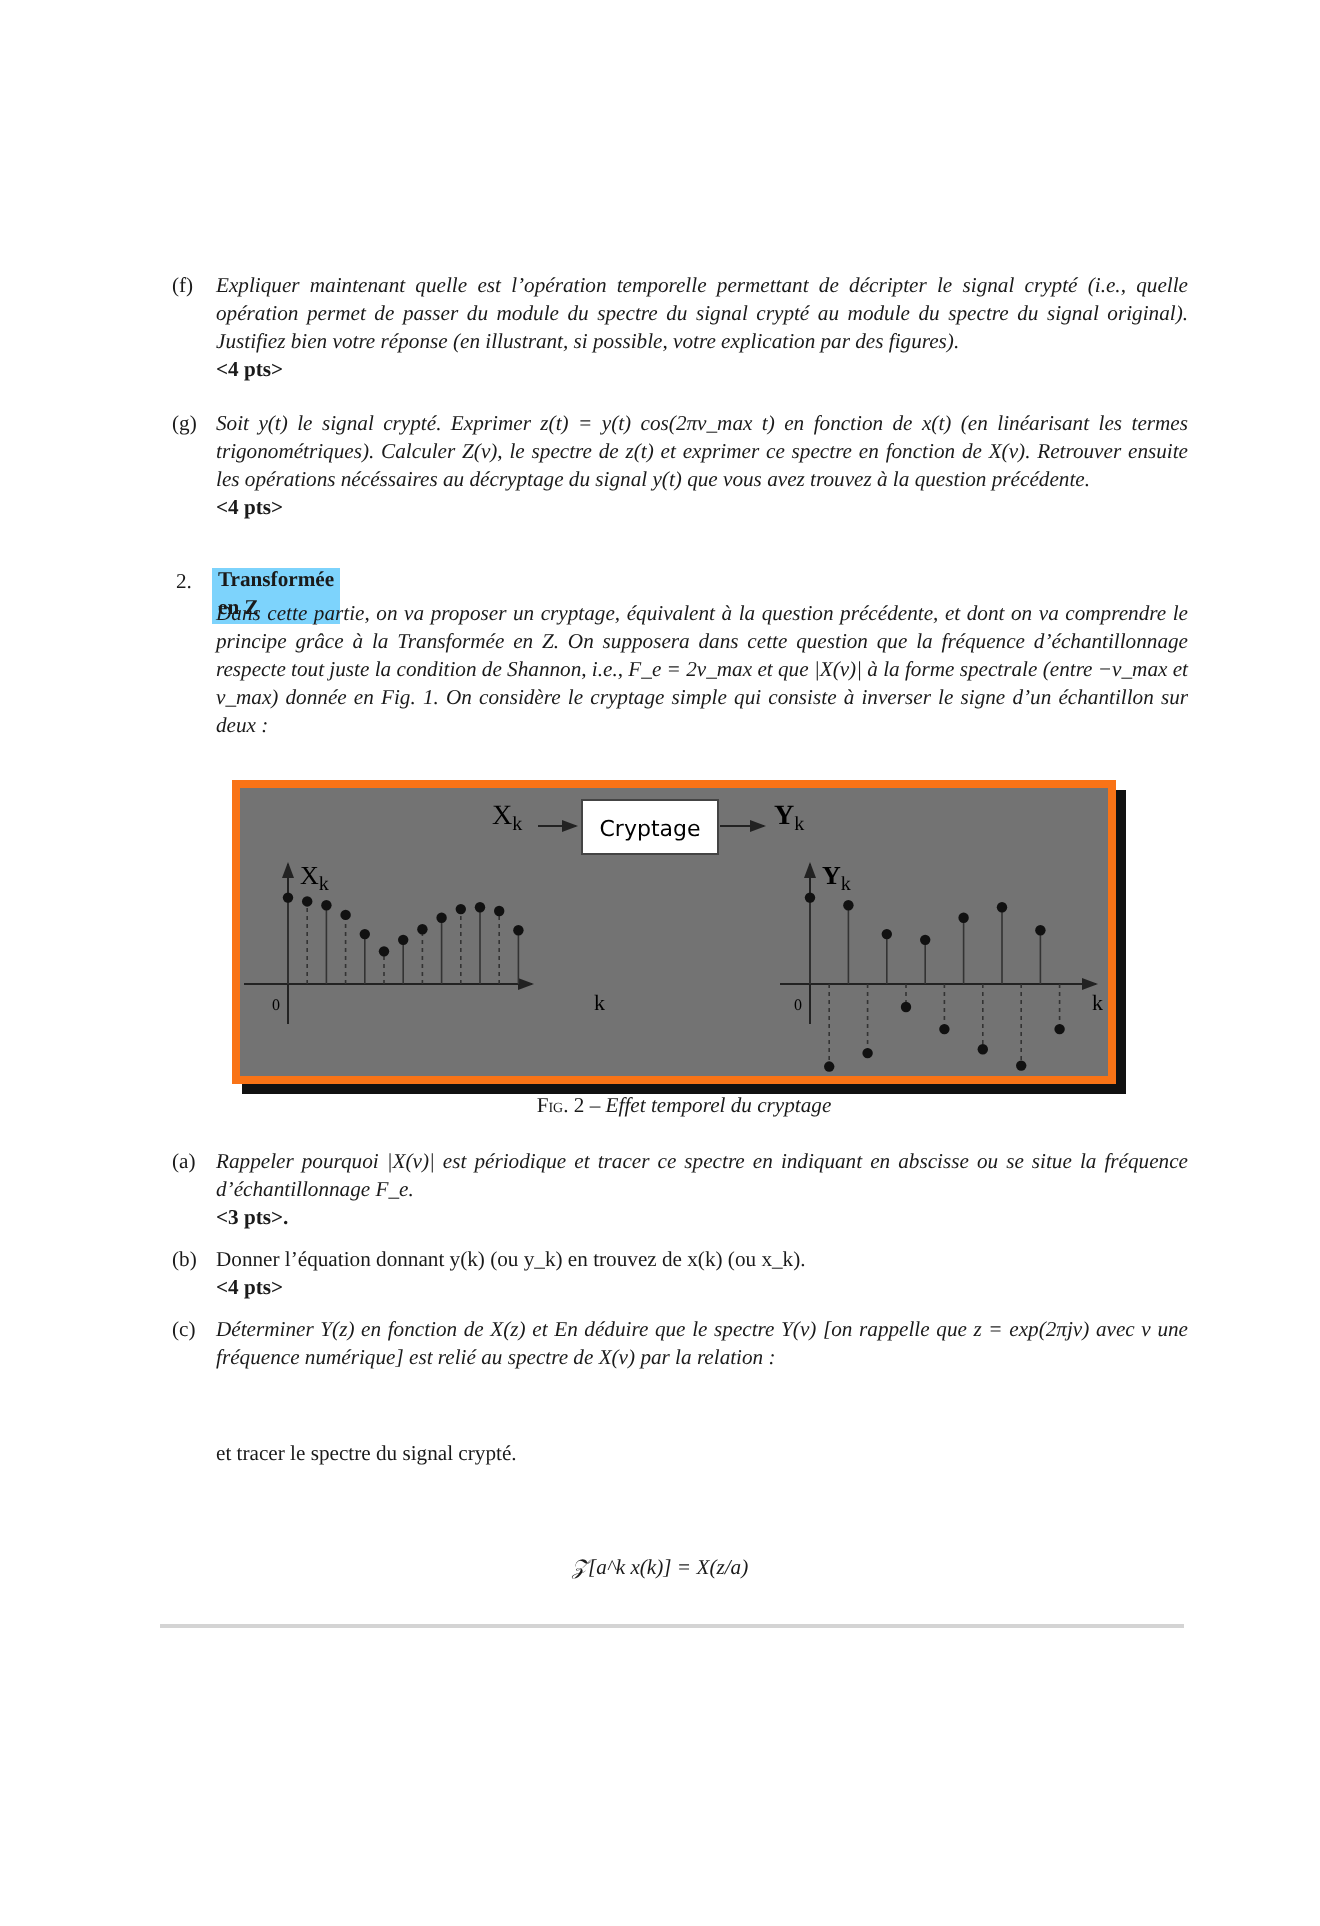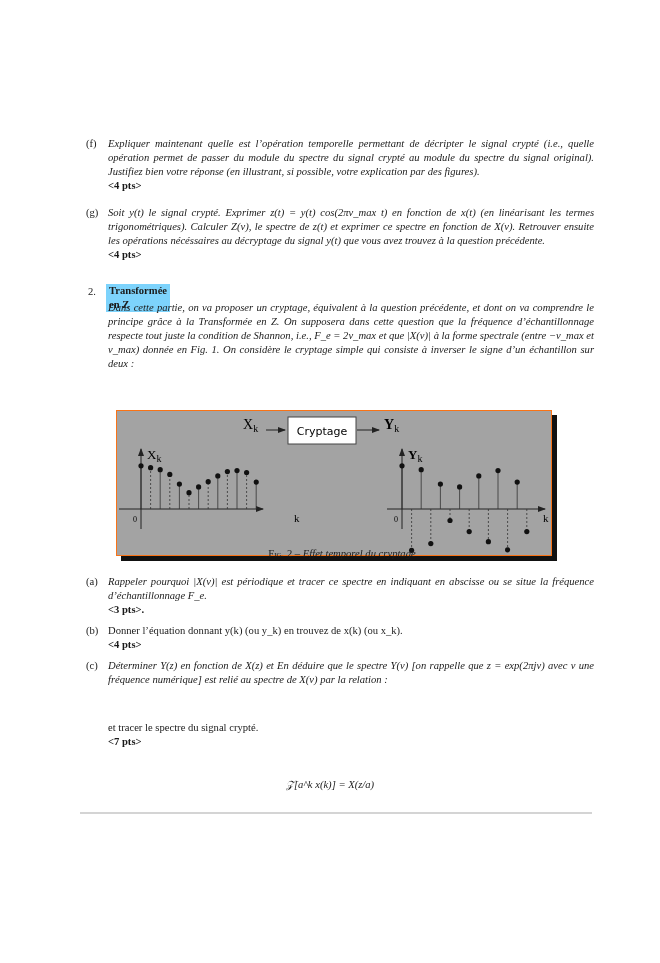--- a/index.html
+++ b/index.html
@@ -9,21 +9,21 @@
   .txt { font-family: "Liberation Serif", "DejaVu Serif", serif; font-size: 10.6px; line-height: 14px; }
   .item { position: absolute; left: 108px; width: 486px; }
   .item .lbl { position: absolute; left: -22px; top: 0; }
   .just { text-align: justify; font-style: italic; }
   .pts { font-weight: bold; }
   .sec { position: absolute; left: 88px; top: 285px; }
   .sec .num { position: absolute; left: 0; top: 0; }
   .sec .title { position: absolute; left: 18px; top: -1px; background: #7dd3fc; padding: 0 3px; font-weight: bold; }
   .para { position: absolute; left: 108px; top: 301px; width: 486px; }
   .fig { position: absolute; left: 116px; top: 390px; width: 434px; height: 144px;
-         border: 1px solid #f97316; background: #a3a3a3; box-shadow: 5px 5px 0 #111; margin-top: 20px; }
+         border: 4px solid #f97316; background: #737373; box-shadow: 5px 5px 0 #111; }
   .caption { position: absolute; left: 0; width: 660px; top: 547px; text-align: center; padding-left: 12px; }
   .sc { font-variant: small-caps; }
   .eq { position: absolute; left: 0; width: 660px; text-align: center; font-style: italic; }
   .hr { position: absolute; left: 80px; top: 812px; width: 512px; height: 2px; background: #d4d4d4; }
   svg text { font-family: "Liberation Serif", "DejaVu Serif", serif; }
 </style>
 </head>
 <body>
 
 <div class="page">
@@ -149,19 +149,18 @@
     <div>Donner l’équation donnant y(k) (ou y_k) en trouvez de x(k) (ou x_k).</div>
     <div class="pts">&lt;4 pts&gt;</div>
   </div>
 
   <div class="item txt" style="top:659px;">
     <span class="lbl">(c)</span>
     <div class="just">Déterminer Y(z) en fonction de X(z) et En déduire que le spectre Y(ν) [on rappelle que z = exp(2πjν) avec ν une fréquence numérique] est relié au spectre de X(ν) par la relation :</div>
   </div>
   <div class="item txt" style="top:721px;">
     <div>et tracer le spectre du signal crypté.</div>
-    <div class="pts">&lt;7 pts&gt;</div>
   </div>
 
   <div class="eq txt" style="top:778px;">𝒵[a^k x(k)] = X(z/a)</div>
 
   <div class="hr"></div>
 </div>
 
 </body></html>

